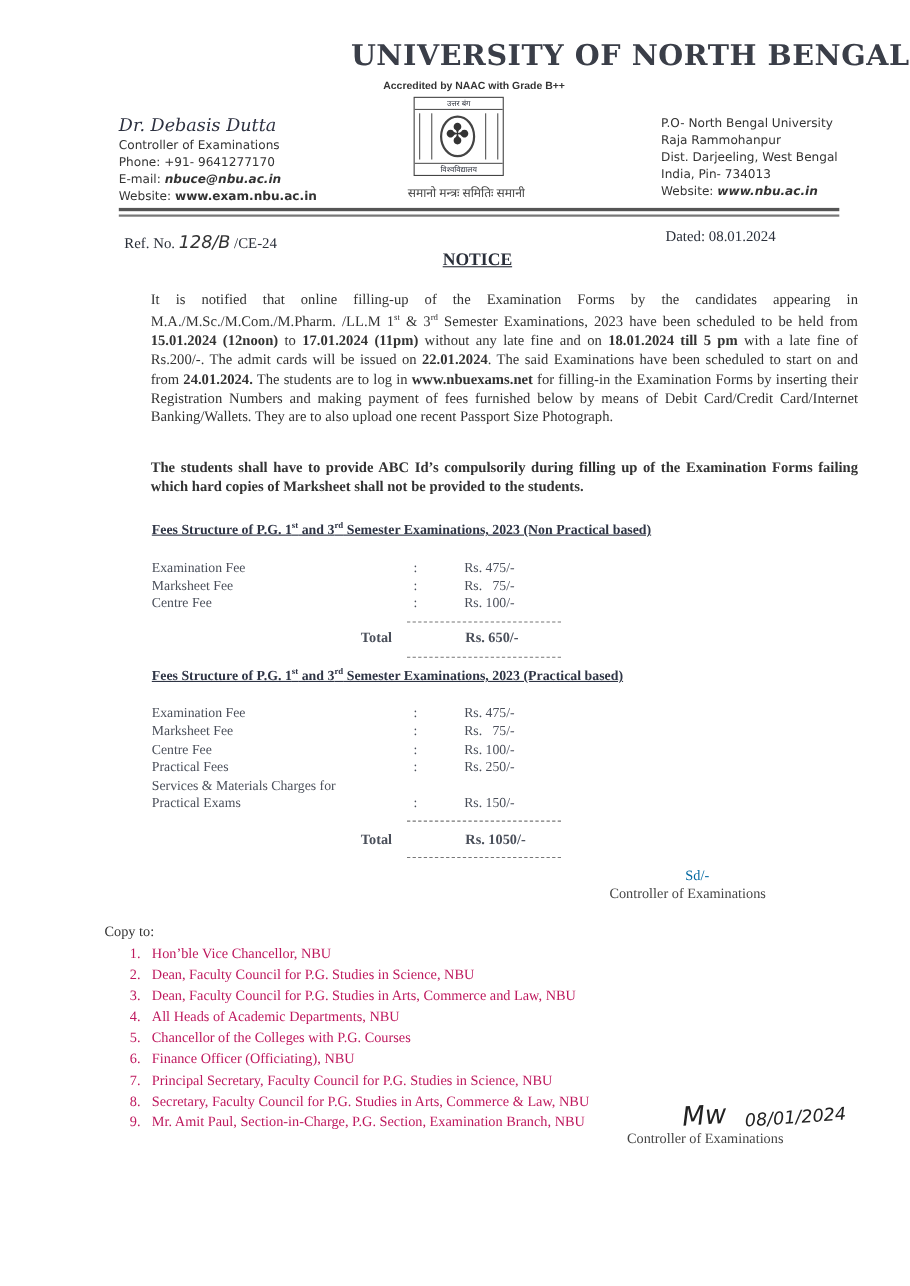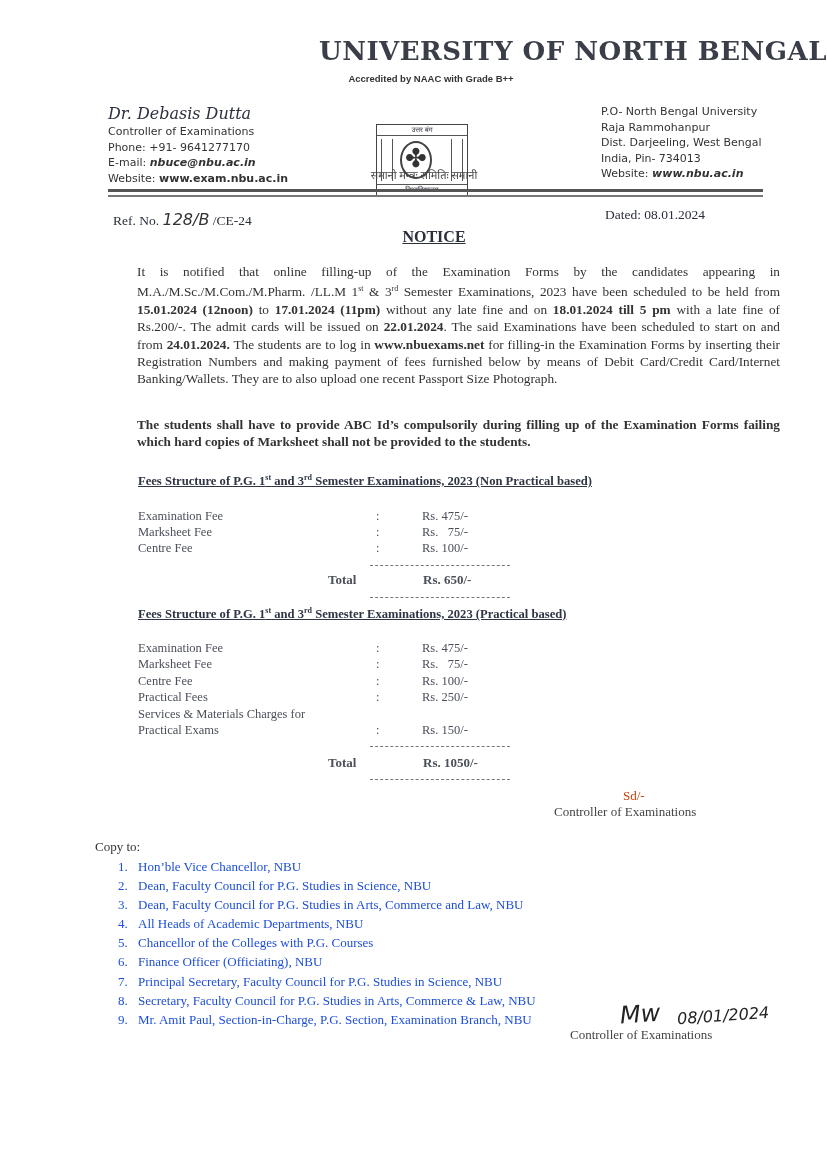--- a/index.html
+++ b/index.html
@@ -8,21 +8,21 @@
   .abs { position:absolute; }
   .title { left:0; width:827px; top:36px; text-align:right; font-family:"DejaVu Serif", serif;
            font-weight:bold; font-size:26px; color:#3a3e48; letter-spacing:0.5px; }
   .accr { left:0; width:862px; top:73px; text-align:center; font-family:"Liberation Sans", sans-serif;
           font-weight:bold; font-size:9.5px; color:#333; }
   .left-block { left:108px; top:104px; font-family:"DejaVu Sans", sans-serif; font-size:11px; line-height:15.5px; color:#333; }
   .left-block .name { font-family:"DejaVu Serif", serif; font-style:italic; font-weight:normal; font-size:16px; line-height:20px; color:#2d3140; }
   .right-block { left:601px; top:104px; font-family:"DejaVu Sans", sans-serif; font-size:11px; line-height:15.5px; color:#333; }
   .it-b { font-style:italic; font-weight:bold;text-align:center; }
   .b { font-weight:bold; }
-  .logo { left:376px; top:88px; width:92px; height:72px; border:1.5px solid #444; box-sizing:border-box;margin-top:36px; }
+  .logo { left:376px; top:88px; width:82px; height:72px; border:1.5px solid #444; box-sizing:border-box; }
   .logo .top { position:absolute; left:0; right:0; top:0; height:10px; border-bottom:1px solid #555; font-size:7px; text-align:center; line-height:10px; }
   .logo .bot { position:absolute; left:0; right:0; bottom:0; height:10px; border-top:1px solid #555; font-size:7px; text-align:center; line-height:10px; }
   .logo .flower { position:absolute; left:23px; top:16px; width:32px; height:38px; border:2px solid #444; border-radius:50%; box-sizing:border-box; }
   .logo .flower:after { content:"✤"; position:absolute; left:3px; top:0px; font-size:26px; color:#333; line-height:32px; }
   .logo .pillar { position:absolute; top:14px; width:10px; height:42px; border-left:1px solid #555; border-right:1px solid #555; }
   .motto { left:336px; top:167px; width:176px; text-align:center; font-size:11px; color:#444; }
   .rule1 { left:108px; top:189px; width:655px; height:3px; background:#555; }
   .rule2 { left:108px; top:195px; width:655px; height:1.5px; background:#777; }
   .ref { left:113px; top:210px; font-size:13.5px; }
   .ref .hand { font-family:"DejaVu Sans", sans-serif; font-style:italic; font-size:16px; color:#333; }
@@ -31,24 +31,24 @@
   .para { left:137px; top:263px; width:643px; font-size:13.3px; line-height:17.3px; text-align:justify; color:#333;font-family:Liberation Serif, serif; }
   .bold-para { left:137px; top:416px; width:643px; font-size:13.3px; line-height:17.3px; font-weight:bold; text-align:justify; color:#333; }
   .fee-title { left:138px; font-weight:bold; font-size:12.6px; text-decoration:underline; color:#2f3545; }
   .fee-row { left:138px; font-size:12.5px; color:#4a4f5a; height:16.5px; }
   .fee-row .label { position:absolute; left:0; white-space:nowrap; }
   .fee-row .colon { position:absolute; left:238px; }
   .fee-row .amt { position:absolute; left:284px; white-space:pre; }
   .dash { left:370px; width:140px; border-top:1px dashed #777; height:0; }
   .total-label { left:328px; font-weight:bold; font-size:13px; color:#4a4f5a; }
   .total-amt { left:423px; font-weight:bold; font-size:13px; color:#4a4f5a; }
-  .sd { left:623px; top:788px; font-size:13px; color:#c2410c; }
+  .sd { left:623px; top:788px; font-size:13px; color:#0369a1; }
   .coe1 { left:554px; top:804px; font-size:13px; color:#444; }
   .copy-to { left:95px; top:839px; font-size:13px; color:#333; }
-  .copy-list { left:118px; top:857px; font-size:13px; line-height:19.1px; color:#1d4ed8; margin:0; padding:0; list-style:none; }
+  .copy-list { left:118px; top:857px; font-size:13px; line-height:19.1px; color:#be185d; margin:0; padding:0; list-style:none; }
   .copy-list li .n { display:inline-block; width:20px; }
   .sig { left:620px; top:1000px; font-family:"DejaVu Sans", sans-serif; font-style:italic; font-size:24px; color:#222; transform:rotate(-4deg); }
   .sig-date { left:677px; top:1006px; font-family:"DejaVu Sans", sans-serif; font-style:italic; font-size:16px; color:#222; transform:rotate(-4deg); }
   .coe2 { left:570px; top:1027px; font-size:13px; color:#444; }
   sup { font-size:8px; }
 </style>
 </head>
 <body>
 
 <div class="abs title">UNIVERSITY OF NORTH BENGAL</div>

